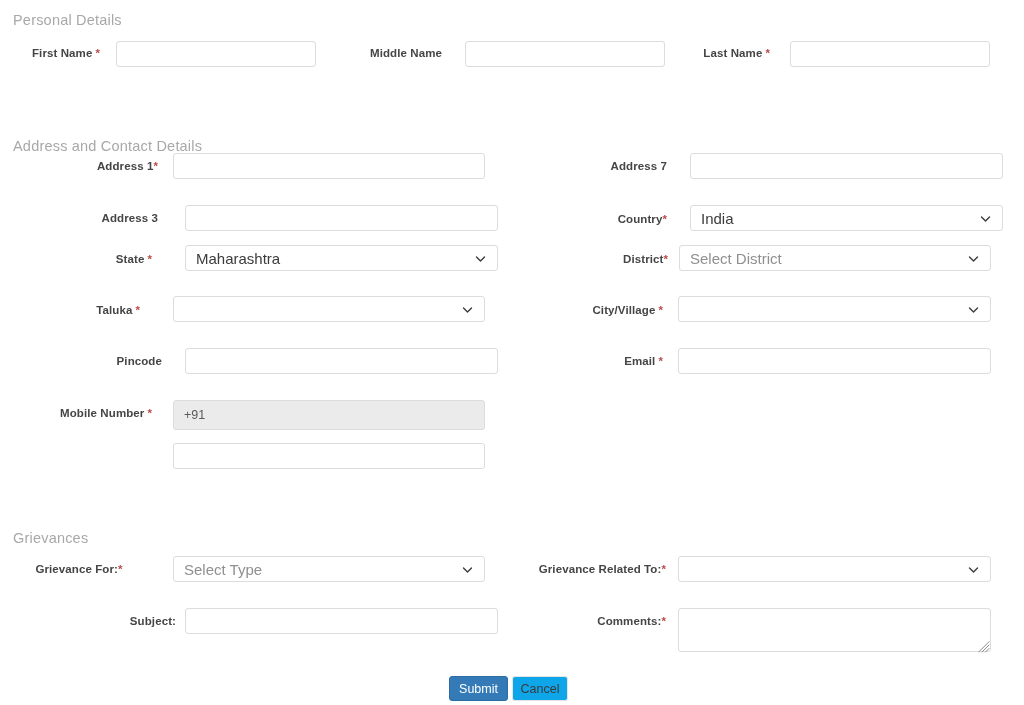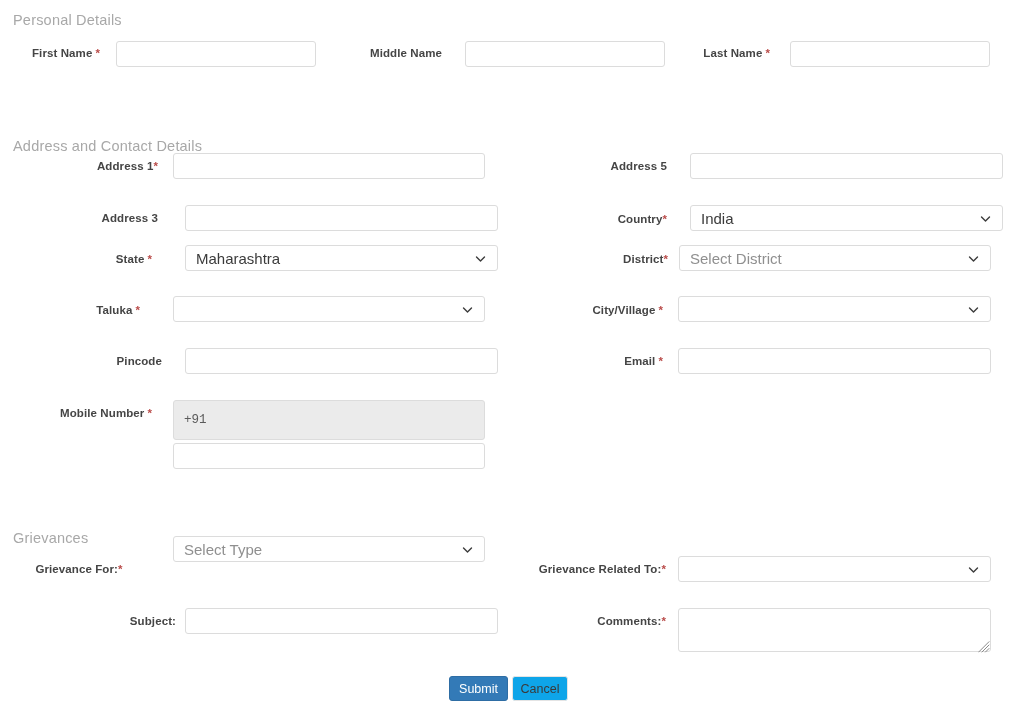--- a/index.html
+++ b/index.html
@@ -154,21 +154,21 @@
   <input class="ctl" type="text" style="left: 465px; top: 41px; width: 200px; height: 26px;" value="">
 
   <div class="field-label" style="left:650px; top:46px; width:120px;"><span>Last Name</span><span class="req sp">*</span></div>
   <input class="ctl" type="text" style="left: 790px; top: 41px; width: 200px; height: 26px;" value="">
 
   <div class="section-title" style="left:13px; top:127px;margin-top:10px;">Address and Contact Details</div>
 
   <div class="field-label" style="left:0px; top:159px; width:158px;"><span>Address 1</span><span class="req">*</span></div>
   <input class="ctl" type="text" style="left: 173px; top: 153px; width: 312px; height: 26px;" value="">
 
-  <div class="field-label" style="left:520px; top:159px; width:147px;"><span>Address 5</span></div>
+  <div class="field-label" style="left:520px; top:159px; width:147px;"><span>Address 7</span></div>
   <input class="ctl" type="text" style="left: 690px; top: 153px; width: 313px; height: 26px;" value="">
 
   <div class="field-label" style="left:0px; top:211px; width:158px;"><span>Address 3</span></div>
   <input class="ctl" type="text" style="left: 185px; top: 205px; width: 313px; height: 26px;" value="">
 
   <div class="field-label" style="left:520px; top:212px; width:147px;"><span>Country</span><span class="req">*</span></div>
   <div class="select-box" style="left:690px; top:205px; width:313px; height:26px;">
     <span class="select-value">India</span>
     <span class="caret">
       <svg width="13" height="13" viewBox="0 0 13 13">
@@ -217,28 +217,28 @@
     </span>
   </div>
 
   <div class="field-label" style="left:0px; top:354px; width:162px;"><span>Pincode</span></div>
   <input class="ctl" type="text" style="left: 185px; top: 348px; width: 313px; height: 26px;" value="">
 
   <div class="field-label" style="left:520px; top:354px; width:143px;"><span>Email</span><span class="req sp">*</span></div>
   <input class="ctl" type="text" style="left: 678px; top: 348px; width: 313px; height: 26px;" value="">
 
   <div class="field-label" style="left:0px; top:406px; width:152px;"><span>Mobile Number</span><span class="req sp">*</span></div>
-  <input class="ctl readonly" type="text" readonly="" style="left: 173px; top: 400px; width: 312px; height: 40px; font-family: Liberation Mono, monospace;" value="+91">
+  <input class="ctl readonly" type="text" readonly="" style="left: 173px; top: 400px; width: 312px; height: 30px;" value="+91">
 
   <input class="ctl" type="text" style="left: 173px; top: 443px; width: 312px; height: 26px;" value="">
 
   <div class="section-title" style="left:13px; top:529px;">Grievances</div>
 
   <div class="field-label" style="left:0px; top:562px; width:158px;text-align:center;"><span>Grievance For:</span><span class="req">*</span></div>
-  <div class="select-box" style="left:173px; top:536px; width:312px; height:26px;">
+  <div class="select-box" style="left:173px; top:556px; width:312px; height:26px;">
     <span class="select-value placeholder">Select Type</span>
     <span class="caret">
       <svg width="13" height="13" viewBox="0 0 13 13">
           <path d="M2.5 5 L6.5 9 L10.5 5" fill="none" stroke="#3b3b3b" stroke-width="1.4" stroke-linecap="round" stroke-linejoin="round"></path>
         </svg>
     </span>
   </div>
 
   <div class="field-label" style="left:490px; top:562px; width:176px;"><span>Grievance Related To:</span><span class="req">*</span></div>
   <div class="select-box" style="left:678px; top:556px; width:313px; height:26px;">

